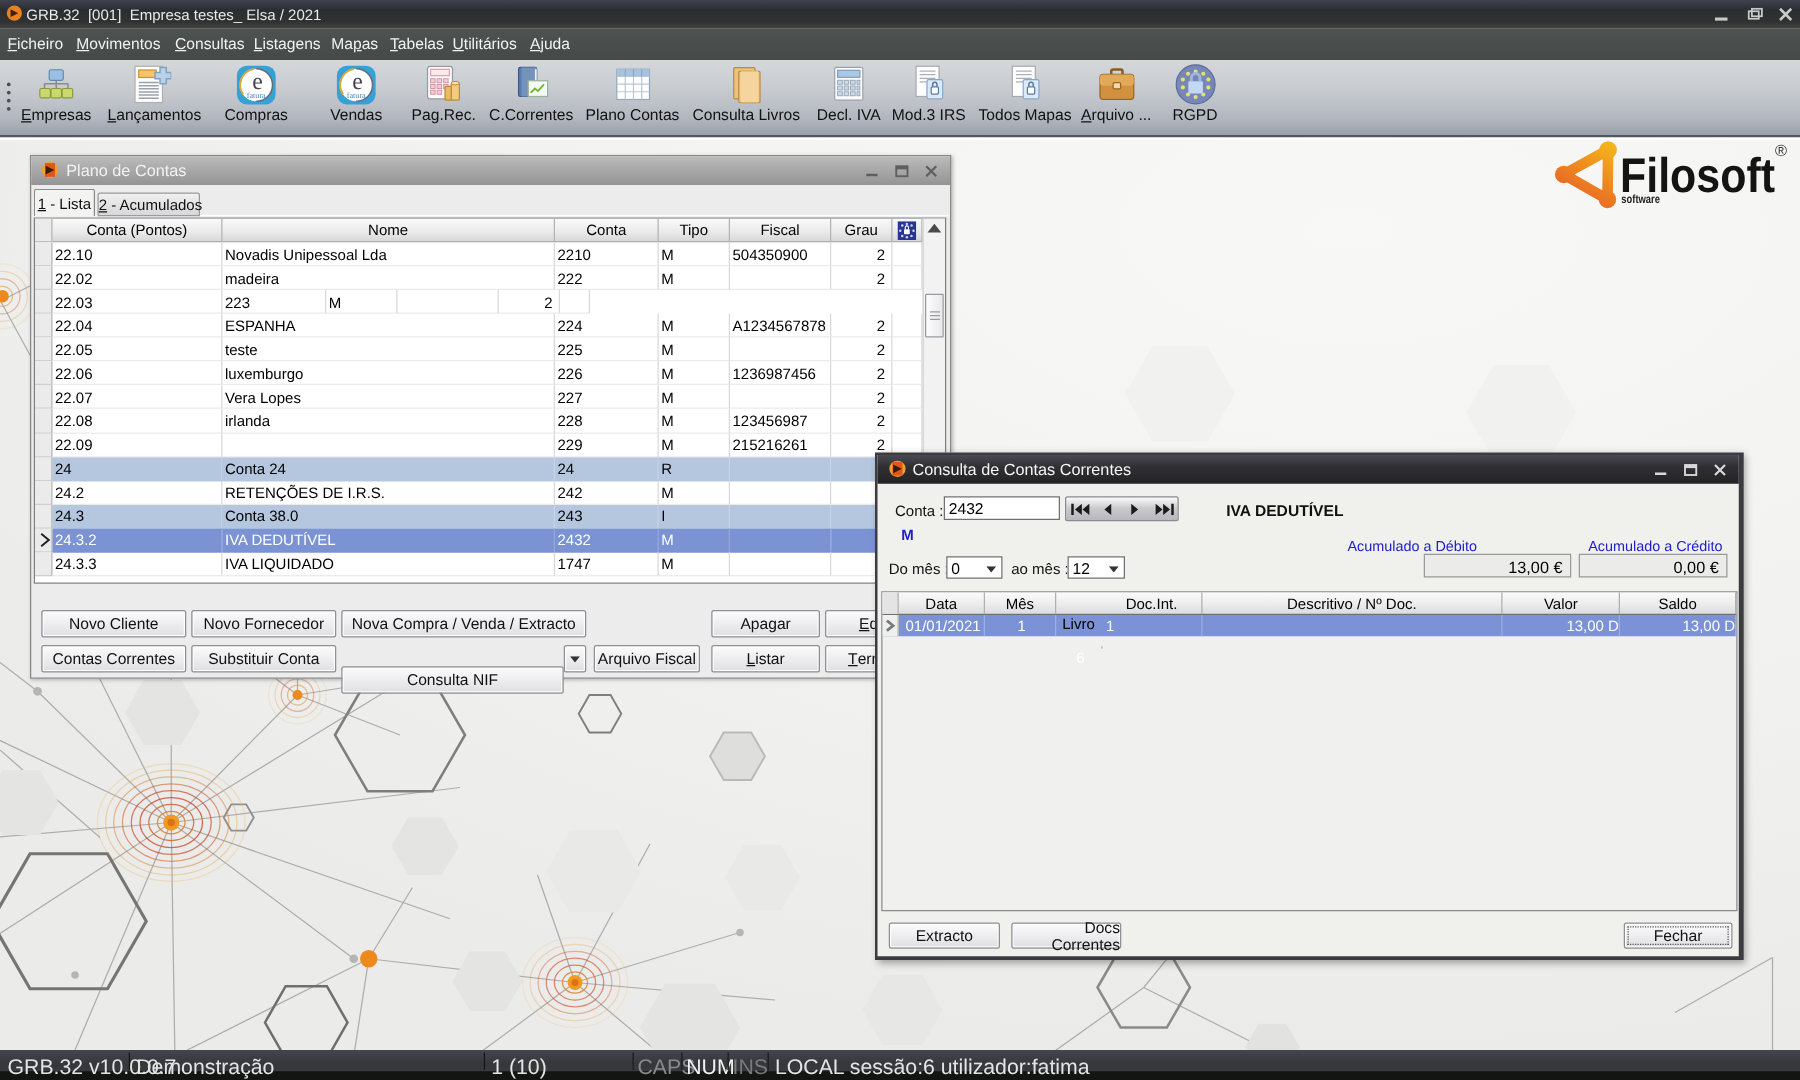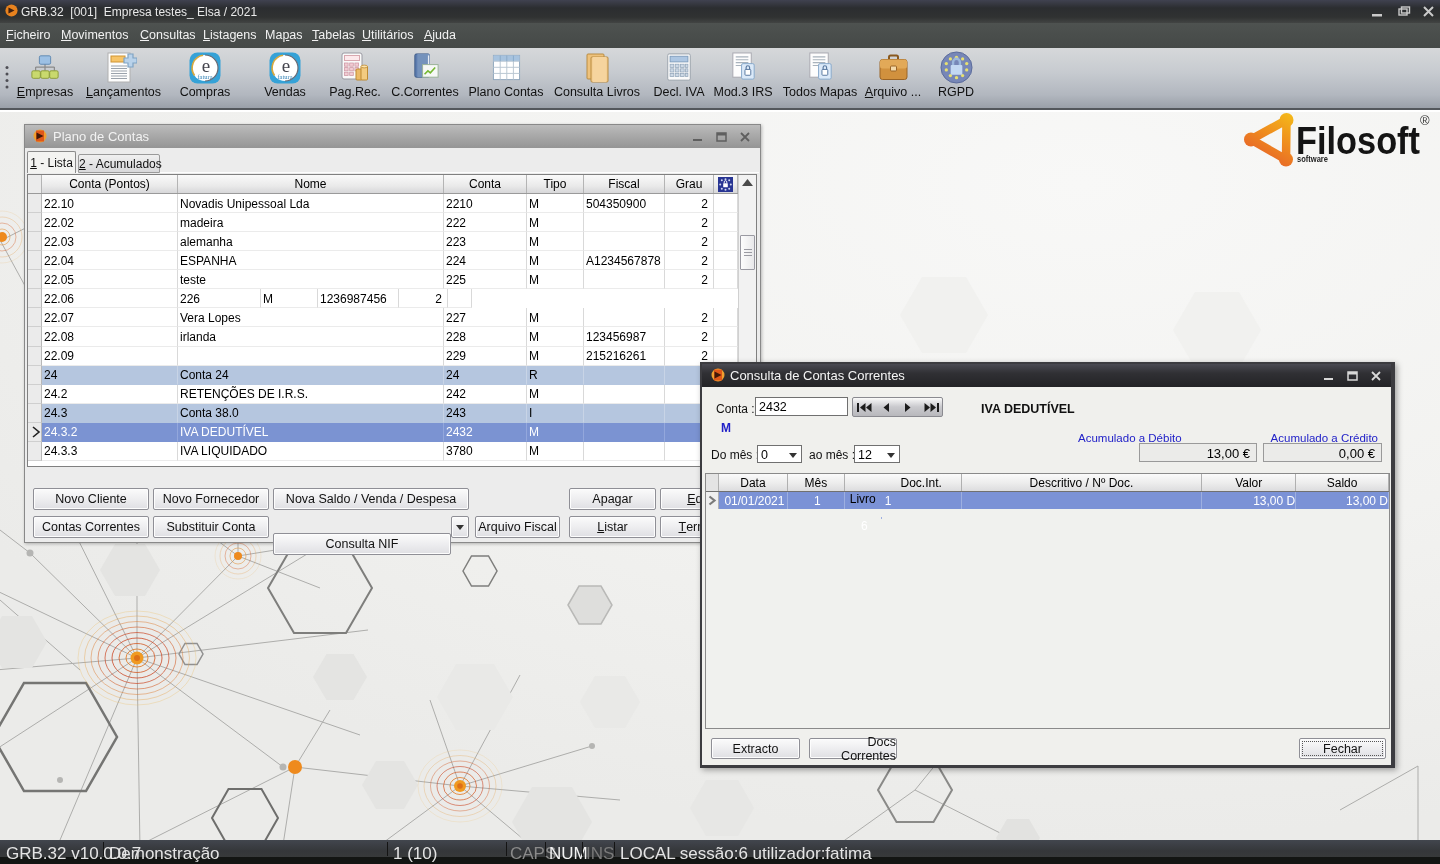--- a/index.html
+++ b/index.html
@@ -482,21 +482,20 @@
             <div class="w2">madeira</div>
             <div class="w3">222</div>
             <div class="w4">M</div>
             <div class="w5"></div>
             <div class="w6 gr">2</div>
             <div class="w7"></div>
           </div>
         <div class="prow">
             <div class="ind w0"></div>
             <div class="w1">22.03</div>
-            <div class="w2">alemanha</div>
             <div class="w3">223</div>
             <div class="w4">M</div>
             <div class="w5"></div>
             <div class="w6 gr">2</div>
             <div class="w7"></div>
           </div>
         <div class="prow">
             <div class="ind w0"></div>
             <div class="w1">22.04</div>
             <div class="w2">ESPANHA</div>
@@ -512,20 +511,21 @@
             <div class="w2">teste</div>
             <div class="w3">225</div>
             <div class="w4">M</div>
             <div class="w5"></div>
             <div class="w6 gr">2</div>
             <div class="w7"></div>
           </div>
         <div class="prow">
             <div class="ind w0"></div>
             <div class="w1">22.06</div>
+            <div class="w2">luxemburgo</div>
             <div class="w3">226</div>
             <div class="w4">M</div>
             <div class="w5">1236987456</div>
             <div class="w6 gr">2</div>
             <div class="w7"></div>
           </div>
         <div class="prow">
             <div class="ind w0"></div>
             <div class="w1">22.07</div>
             <div class="w2">Vera Lopes</div>
@@ -594,41 +594,41 @@
             <div class="w3">2432</div>
             <div class="w4">M</div>
             <div class="w5"></div>
             <div class="w6 gr"></div>
             <div class="w7"></div>
           </div>
         <div class="prow">
             <div class="ind w0"></div>
             <div class="w1">24.3.3</div>
             <div class="w2">IVA LIQUIDADO</div>
-            <div class="w3">3780</div>
+            <div class="w3">1747</div>
             <div class="w4">M</div>
             <div class="w5"></div>
             <div class="w6 gr"></div>
             <div class="w7"></div>
           </div>
         <div id="pvscroll">
           <svg class="abs" style="left:2px;top:3px" width="13" height="10" viewBox="0 0 13 10">
               <path d="M6.5 1 L12 8 H1 Z" fill="#4a4a4a"></path>
             </svg>
           <div class="abs" style="left:1px;top:60px;width:15px;height:35px;background:linear-gradient(90deg,#fdfdfd,#e8e8ea);border:1px solid #9a9aa2;border-radius:1px">
             <div class="abs" style="left:3px;top:13px;width:8px;height:1px;background:#9a9aa2"></div>
             <div class="abs" style="left:3px;top:16px;width:8px;height:1px;background:#9a9aa2"></div>
             <div class="abs" style="left:3px;top:19px;width:8px;height:1px;background:#9a9aa2"></div>
           </div>
         </div>
       </div>
 
       <div class="btn" style="left:6px;top:315px;width:116px;height:22px">Novo Cliente</div>
       <div class="btn" style="left:126px;top:315px;width:116px;height:22px">Novo Fornecedor</div>
-      <div class="btn" style="left:246px;top:315px;width:196px;height:22px">Nova Saldo / Venda / Despesa</div>
+      <div class="btn" style="left:246px;top:315px;width:196px;height:22px">Nova Compra / Venda / Extracto</div>
       <div class="btn" style="left:542px;top:315px;width:87px;height:22px">Apagar</div>
       <div class="btn" style="left:633px;top:315px;width:87px;height:22px"><u>E</u>ditar</div>
       <div class="btn" style="left:6px;top:343px;width:116px;height:22px">Contas Correntes</div>
       <div class="btn" style="left:126px;top:343px;width:116px;height:22px">Substituir Conta</div>
       <div class="btn" style="left:246px;top:360px;width:178px;height:22px">Consulta NIF</div>
       <div class="btn" style="left:424px;top:343px;width:18px;height:22px">
           <svg width="8" height="5" viewBox="0 0 8 5">
             <path d="M0 0 h8 L4 5 Z" fill="#333"></path>
           </svg>
         </div>

